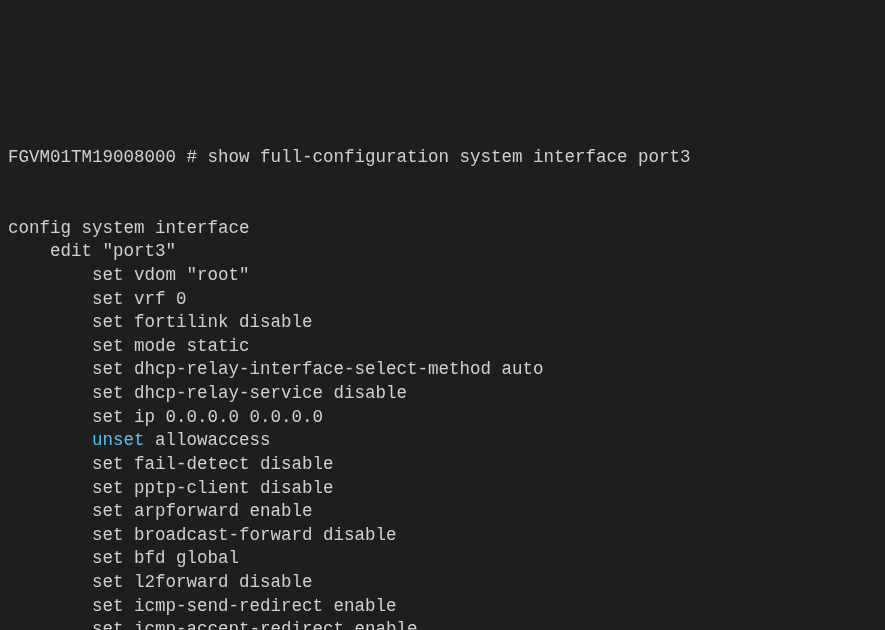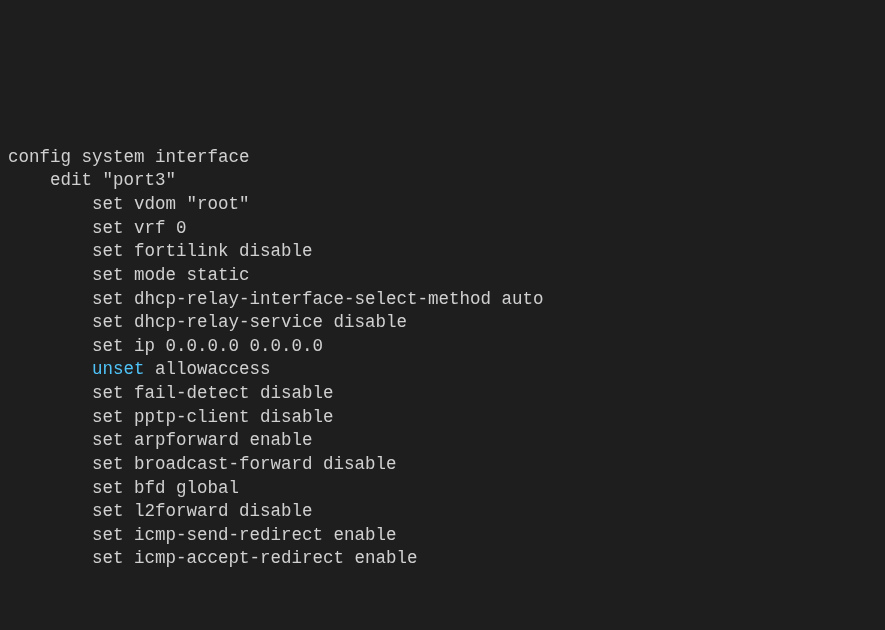--- a/index.html
+++ b/index.html
@@ -42,17 +42,18 @@
     .indent2 {
       padding-left: 8ch;
     }
   </style>
 </head>
 <body>
 
 
 
 <div class="terminal">
+  <span class="line"><span class="hostname">FGVM01TM19008000</span><span> # </span><span class="command">show full-configuration system interface port3</span></span>
   <div id="output-lines"><span class="line">config system interface</span><span class="line indent1">edit "port3"</span><span class="line indent2">set vdom "root"</span><span class="line indent2">set vrf 0</span><span class="line indent2">set fortilink disable</span><span class="line indent2">set mode static</span><span class="line indent2">set dhcp-relay-interface-select-method auto</span><span class="line indent2">set dhcp-relay-service disable</span><span class="line indent2">set ip 0.0.0.0 0.0.0.0</span><span class="line indent2"><span class="keyword-unset">unset</span><span> allowaccess</span></span><span class="line indent2">set fail-detect disable</span><span class="line indent2">set pptp-client disable</span><span class="line indent2">set arpforward enable</span><span class="line indent2">set broadcast-forward disable</span><span class="line indent2">set bfd global</span><span class="line indent2">set l2forward disable</span><span class="line indent2">set icmp-send-redirect enable</span><span class="line indent2">set icmp-accept-redirect enable</span></div>
 </div>
 
 
 
 
 </body></html>

